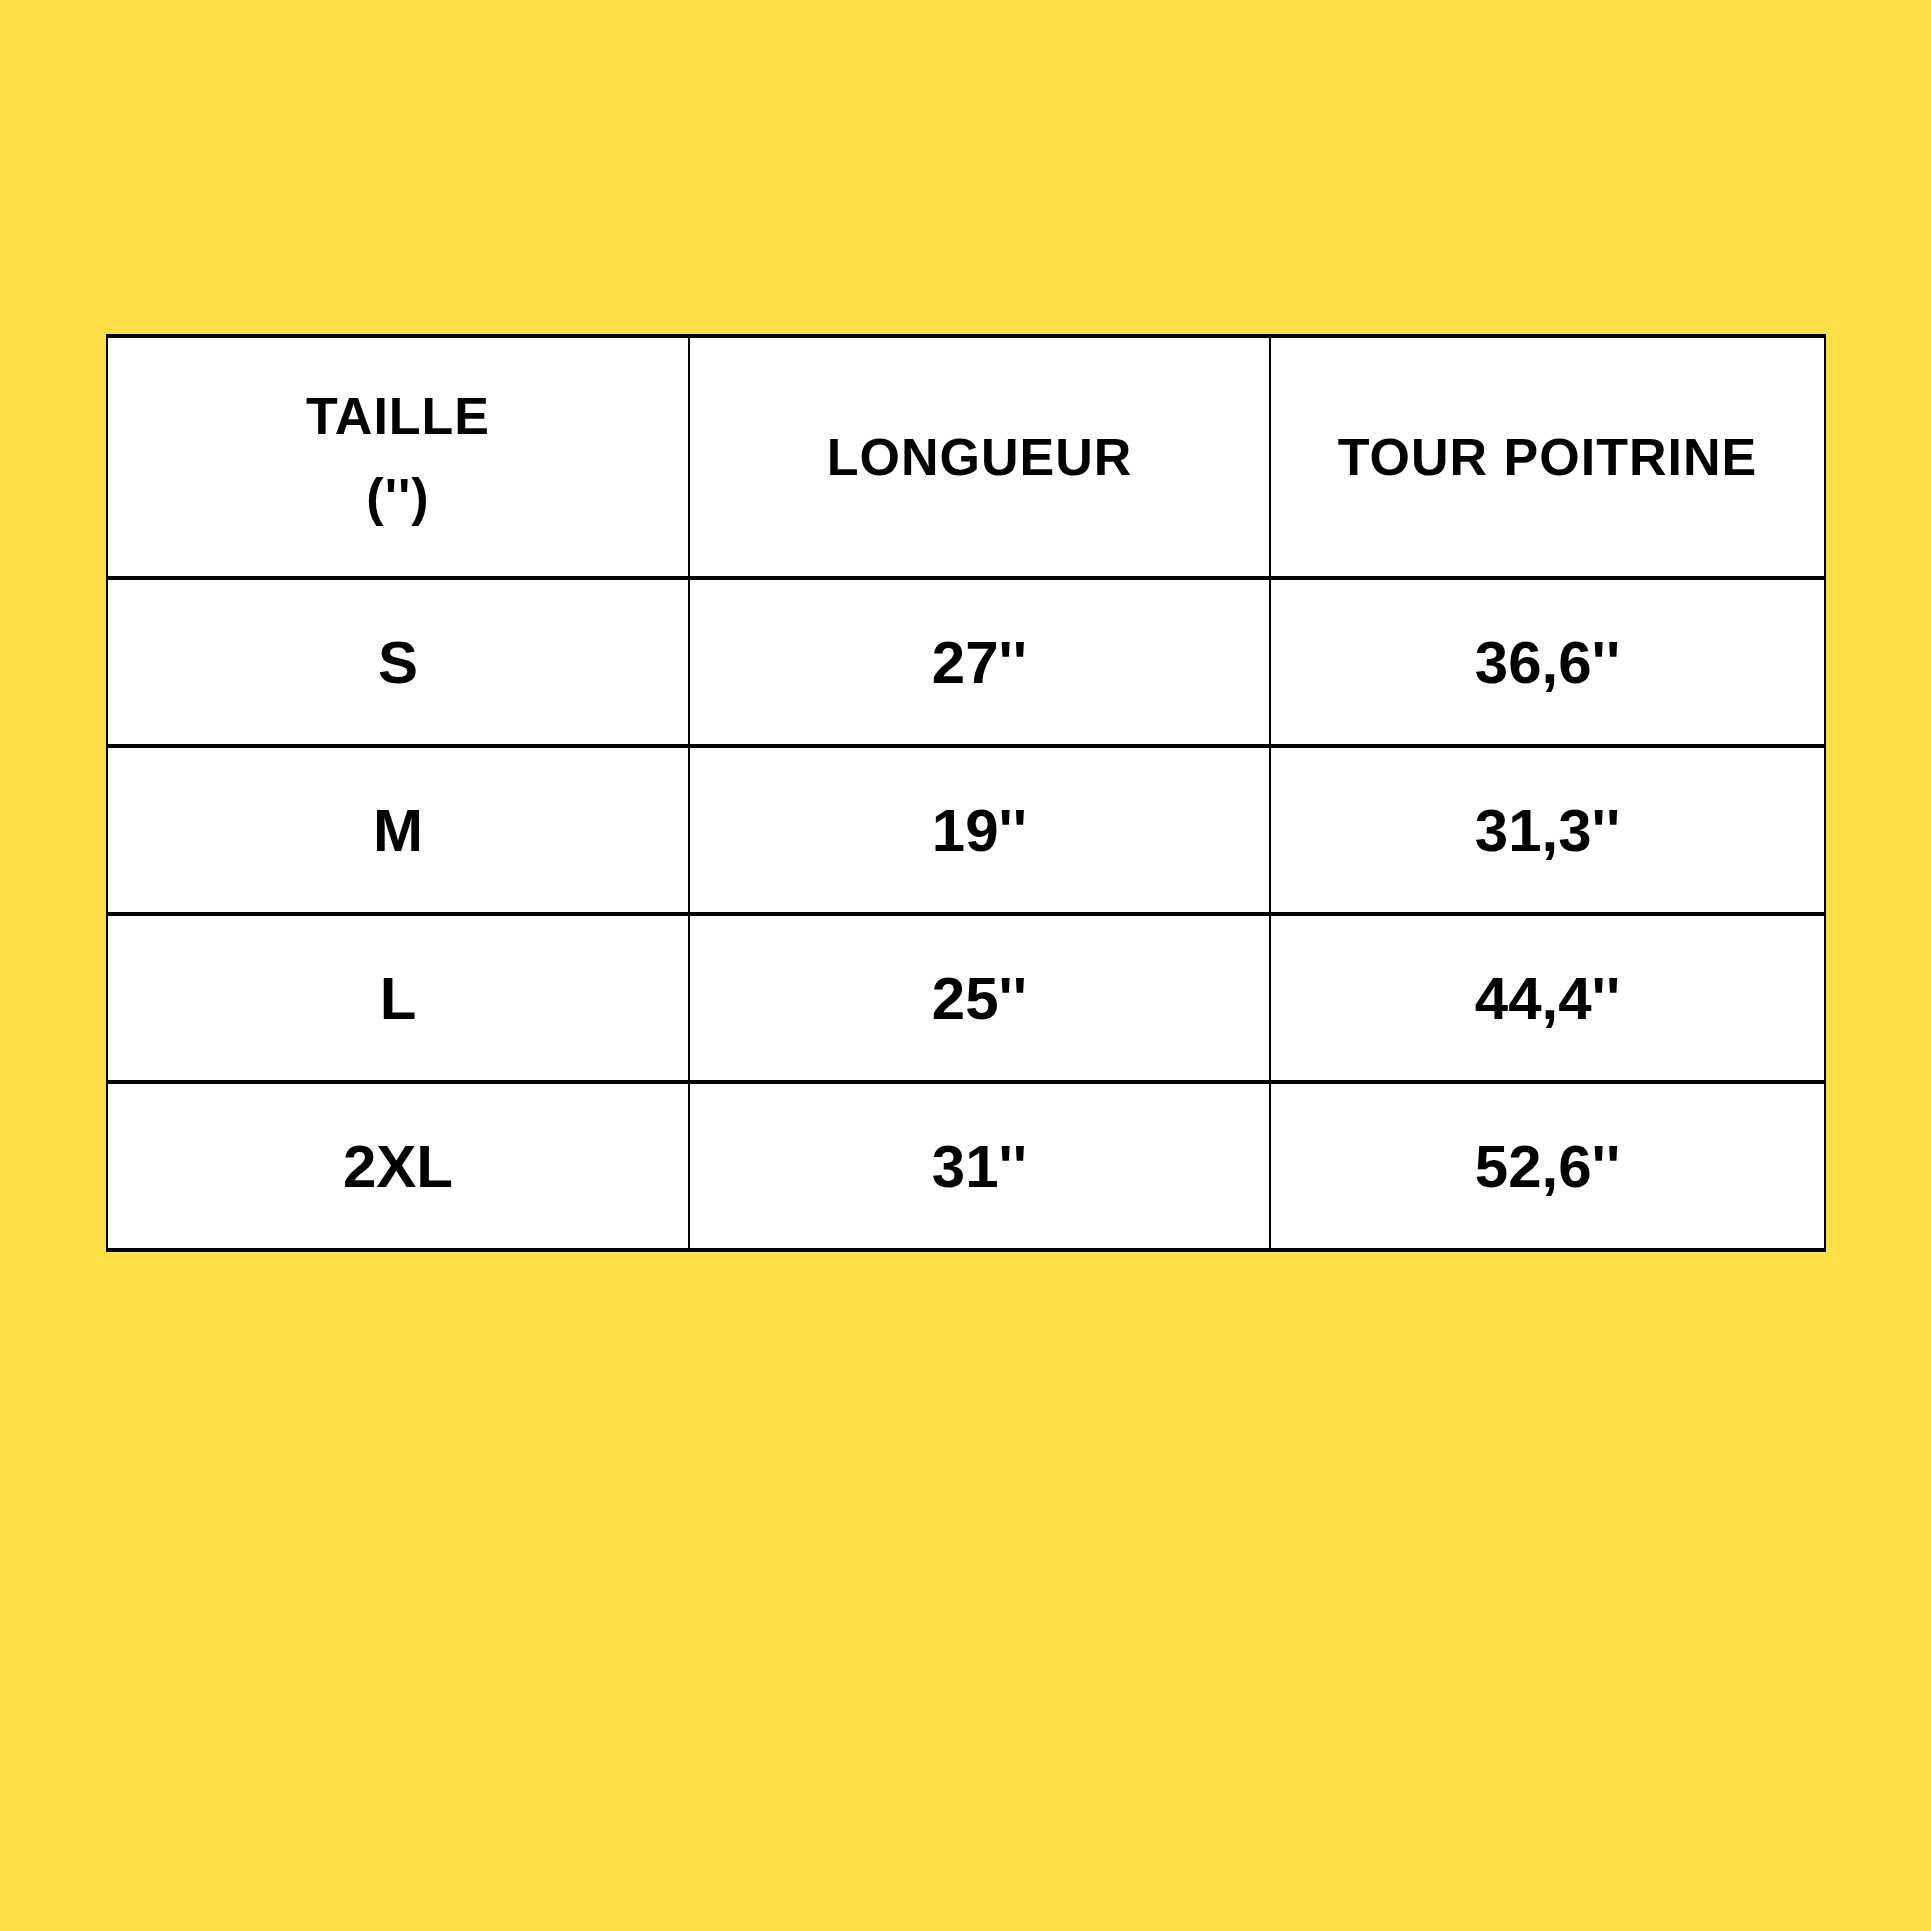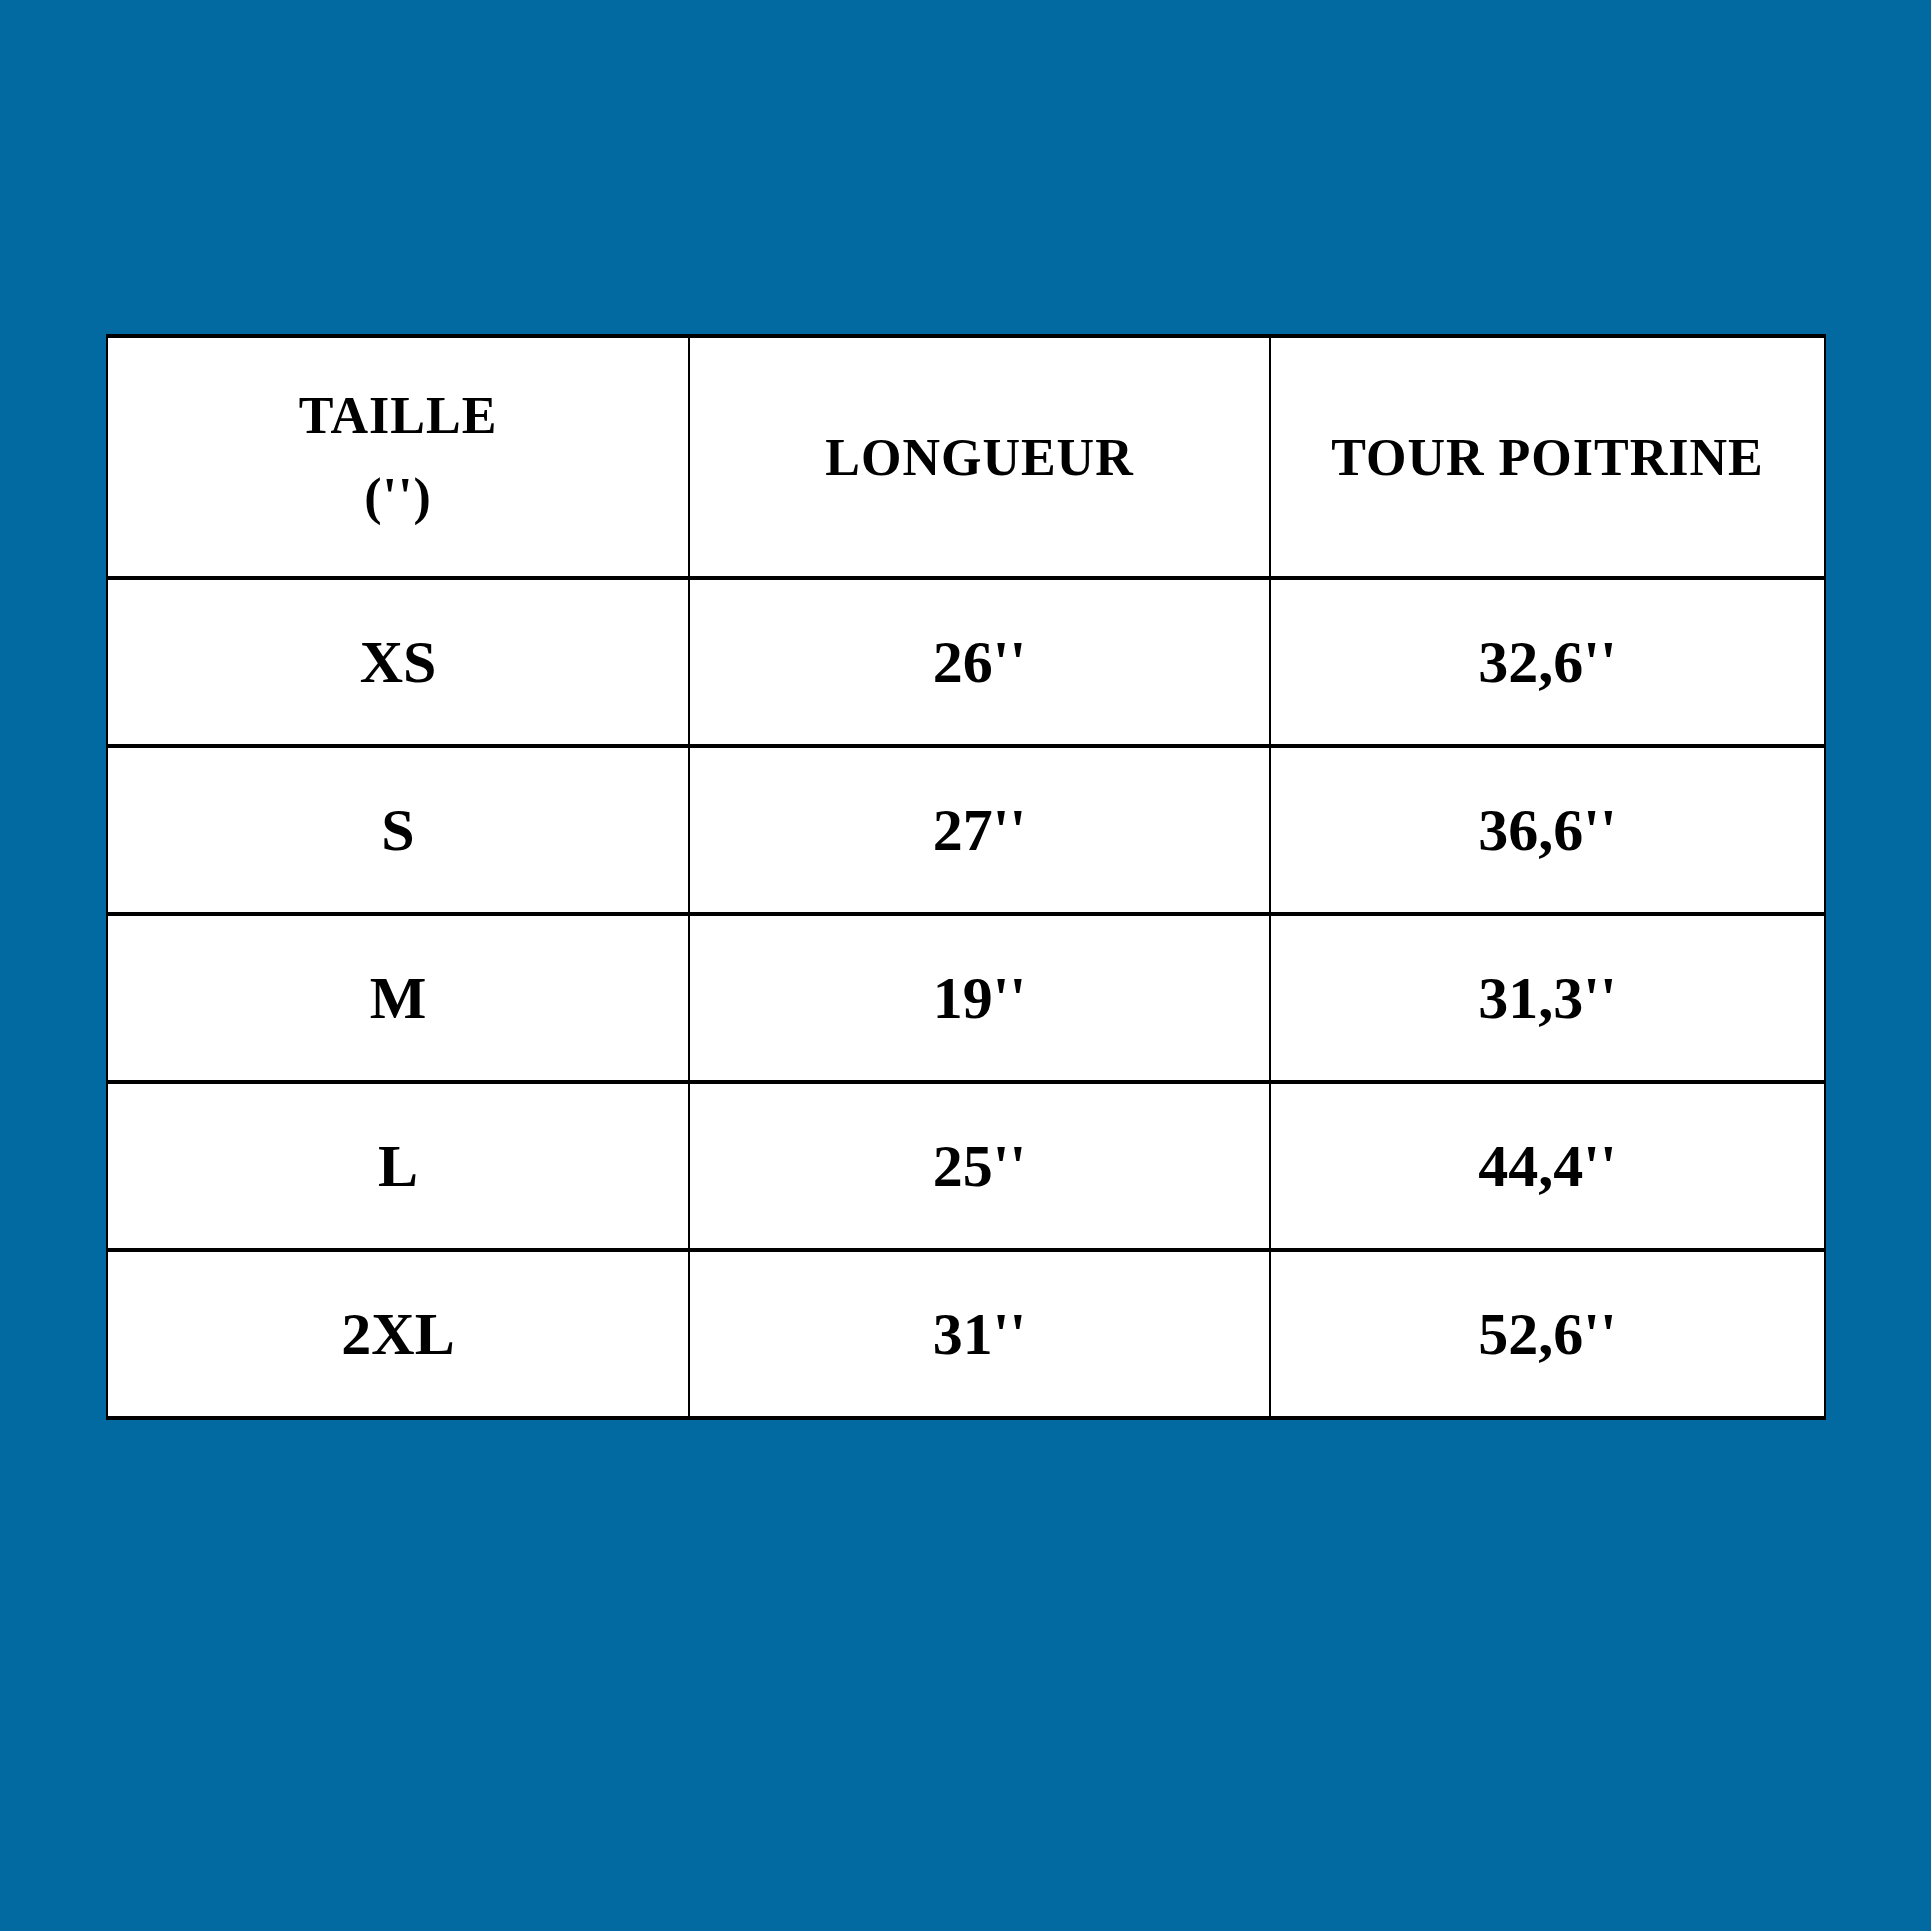--- a/index.html
+++ b/index.html
@@ -3,22 +3,22 @@
 <meta charset="utf-8">
 <style>
   html, body {
     margin: 0;
     padding: 0;
   }
   .canvas {
     position: relative;
     width: 1931px;
     height: 1931px;
-    background: #0369a1;
-    font-family: Liberation Serif, serif;
+    background: #fde047;
+    font-family: Liberation Sans, sans-serif;
     color: #000000;
   }
   table.size-chart {
     position: absolute;
     left: 106px;
     top: 334px;
     width: 1719px;
     border-collapse: collapse;
     table-layout: fixed;
   }
@@ -63,25 +63,20 @@
         <th>
           <span class="two-line">TAILLE</span>
           <span class="two-line">('')</span>
         </th>
         <th>LONGUEUR</th>
         <th>TOUR POITRINE</th>
       </tr>
     </thead>
     <tbody>
       <tr>
-        <td>XS</td>
-        <td>26''</td>
-        <td>32,6''</td>
-      </tr>
-      <tr>
         <td>S</td>
         <td>27''</td>
         <td>36,6''</td>
       </tr>
       <tr>
         <td>M</td>
         <td>19''</td>
         <td>31,3''</td>
       </tr>
       <tr>

